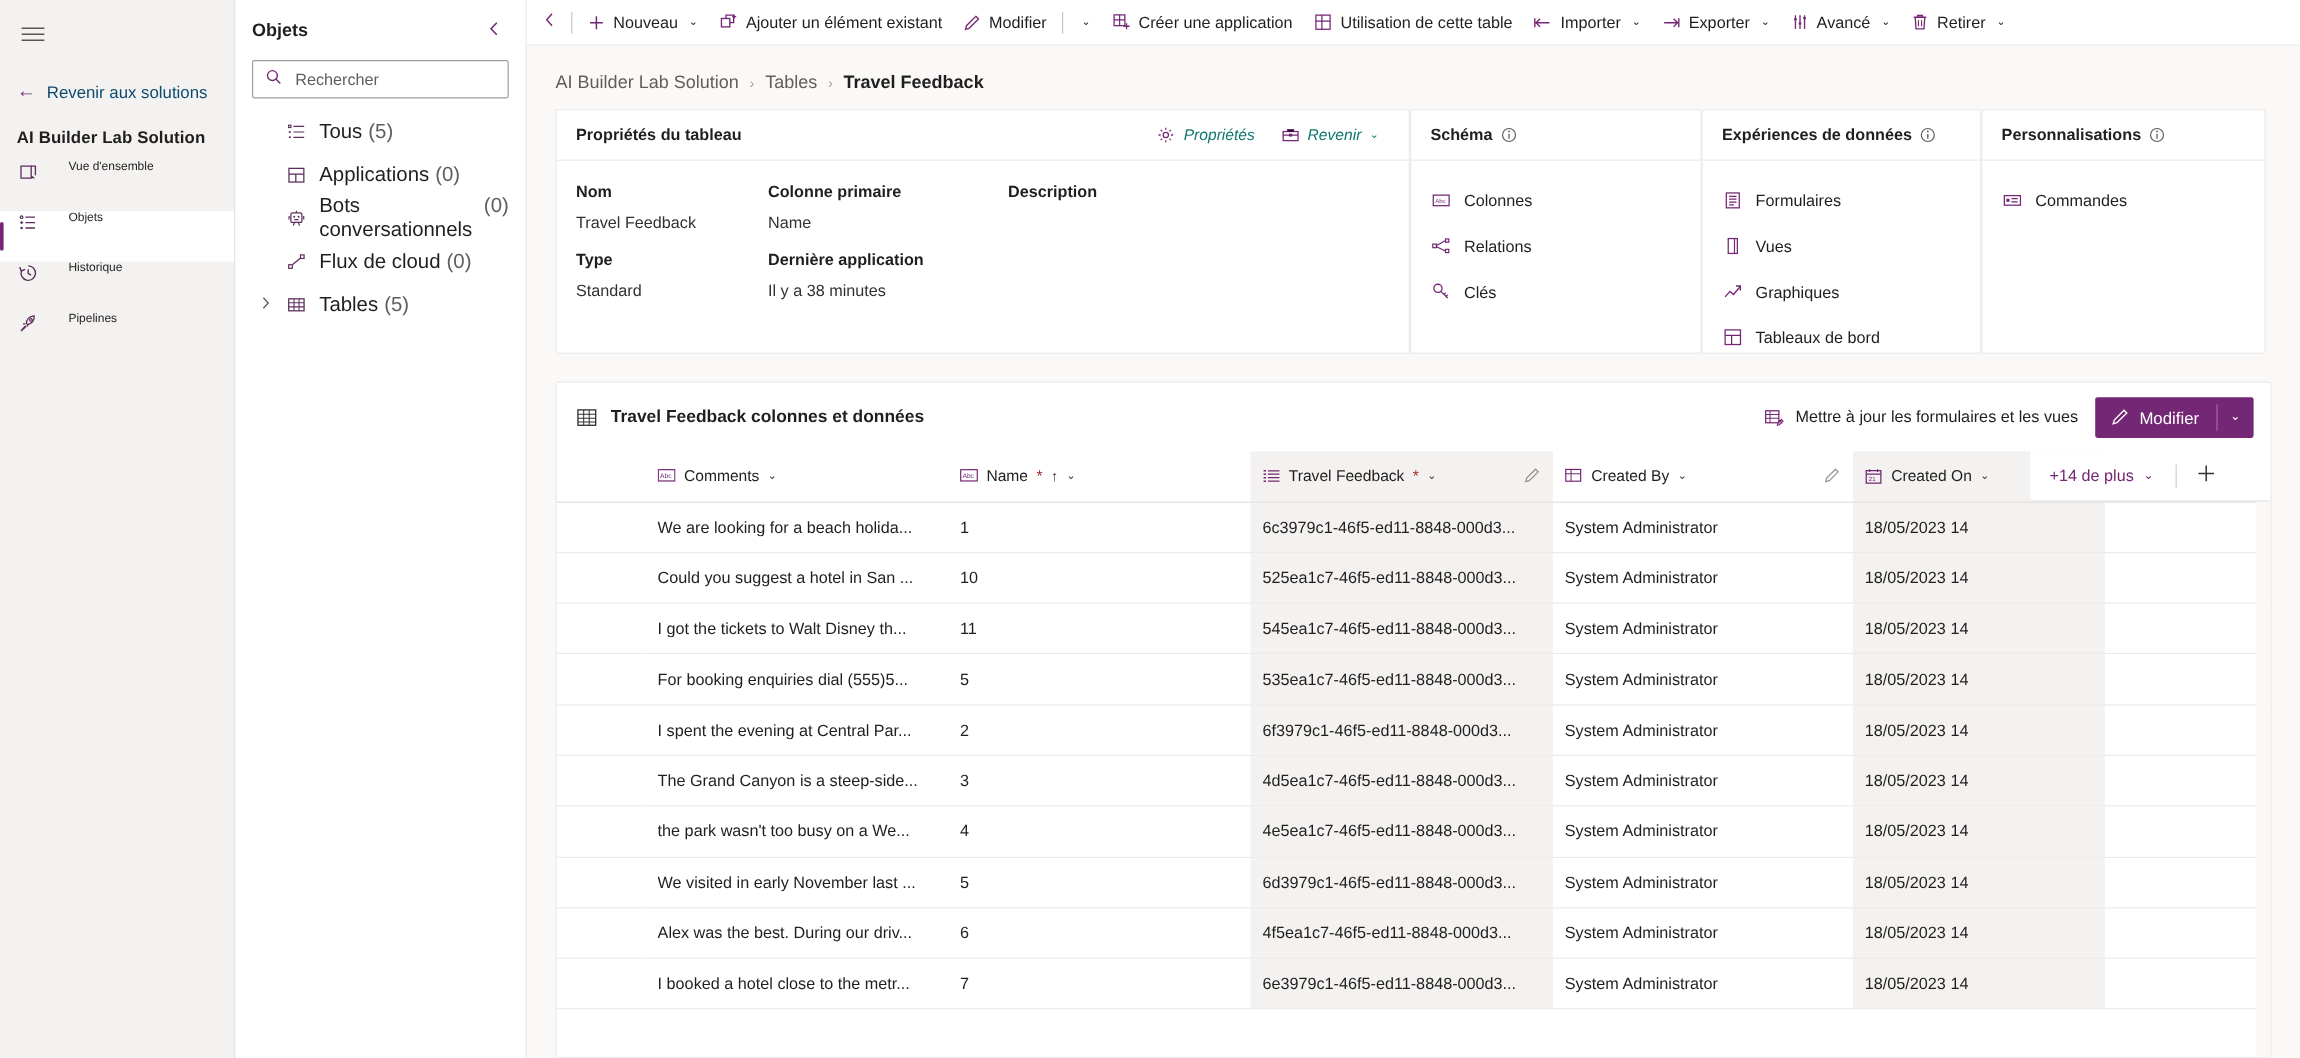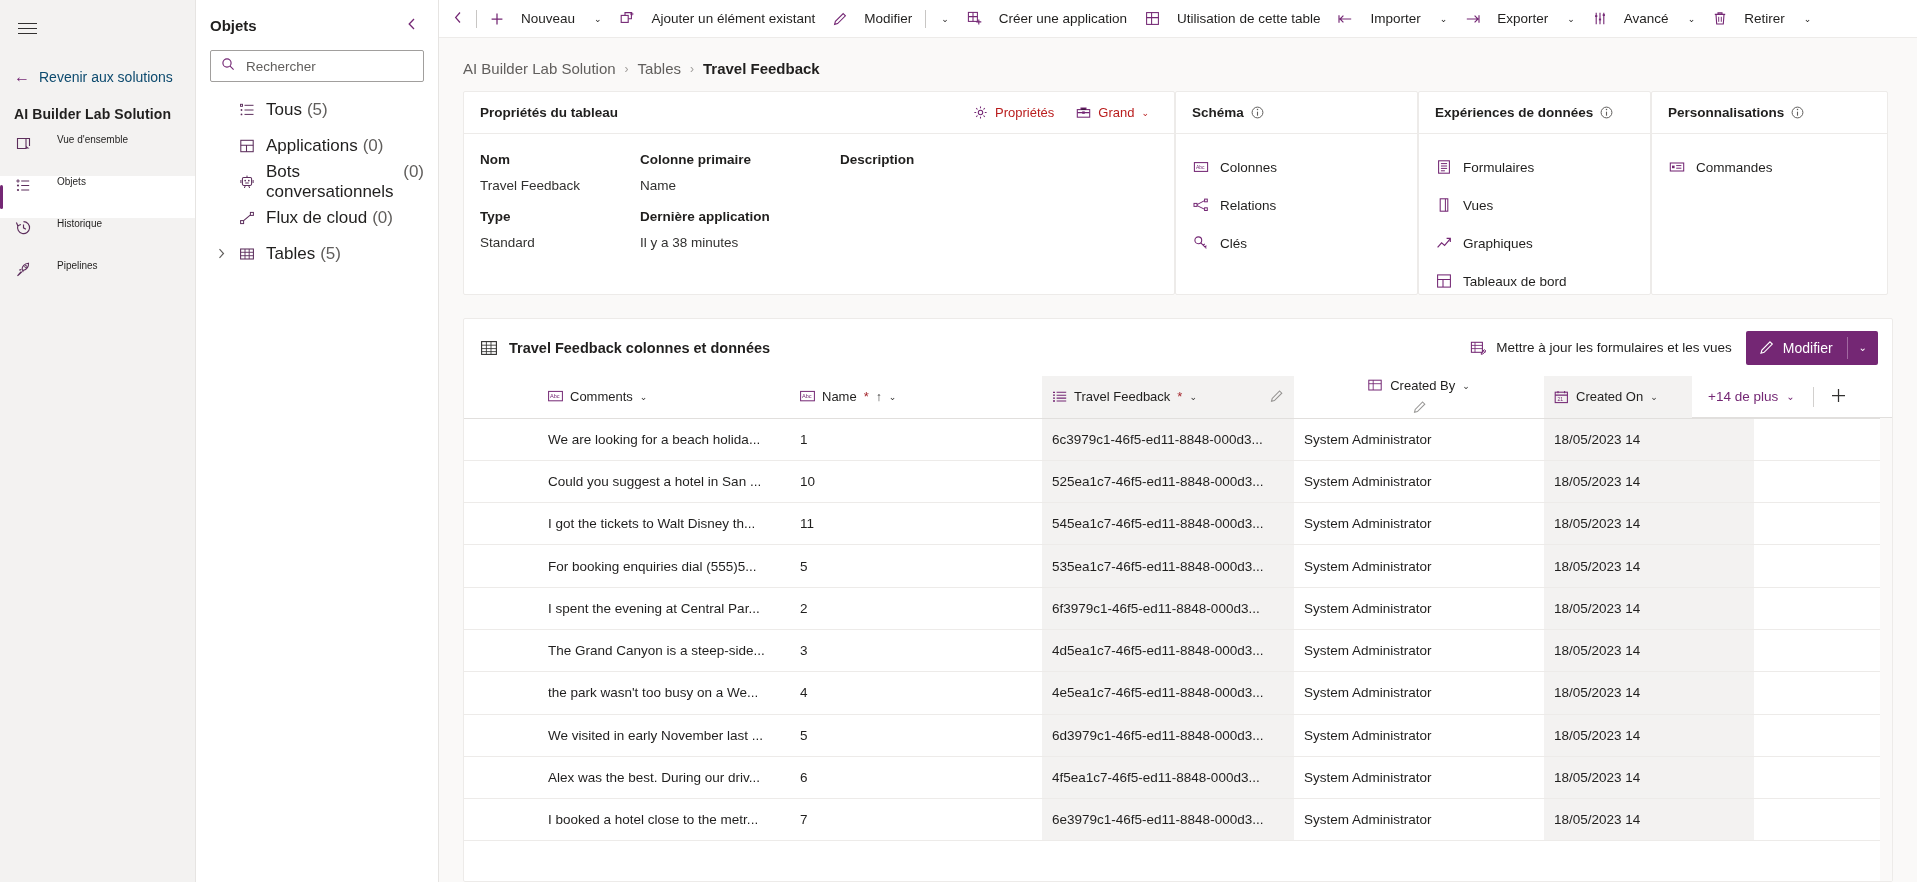--- a/index.html
+++ b/index.html
@@ -103,21 +103,21 @@
   
   .main { flex:1; height: 882px; display:flex; flex-direction:column; background:#faf9f8; min-width:0; }
 
   .cmdbar {
     height: 38px; min-height:38px; background:#fff;
     display:flex; align-items:center; gap: 0px;
     padding-left: 14px; border-bottom: 1px solid #edebe9;
     overflow:hidden;
   }
   .cmd {
-    display:flex; align-items:center; gap: 17px;
+    display:flex; align-items:center; gap: 7px;
     height: 30px; padding: 0 9px; font-size: 13.5px;
     color:#201f1e; cursor:pointer; white-space:nowrap;
   }
   .cmd .ic { color:#742774; display:flex; align-items:center; }
   .cmd .caret { color:#201f1e; font-size: 9px; margin-left:2px; }
   .cmd-sep { width:1px; height:18px; background:#c8c6c4; margin: 0 4px; }
 
   .crumbs {
     display:flex; align-items:center; gap: 9px;
     padding: 22px 0 14px 24px; font-size: 15px;
@@ -130,21 +130,21 @@
   .card { background:#fff; border:1px solid #edebe9; border-radius: 2px; }
   .card-head {
     display:flex; align-items:center; justify-content:space-between;
     height: 42px; padding: 0 16px; border-bottom: 1px solid #edebe9;
   }
   .card-title { font-size: 13.5px; font-weight: bold; color:#201f1e; display:flex; align-items:center; gap:7px; }
   .info-ic { color:#605e5c; display:inline-flex; }
   .card-head-actions { display:flex; align-items:center; gap: 4px; }
   .hbtn {
     display:flex; align-items:center; gap:7px; height:28px; padding:0 9px;
-    font-size:13px; color:#b91c1c; cursor:pointer;
+    font-size:13px; color:#0f766e; cursor:pointer;font-style:italic;
   }
   .hbtn .ic { color:#742774; display:flex; }
   .hbtn .caret { font-size:9px; }
 
   .card-a { width: 712px; height: 204px; }
   .props-grid { display:grid; grid-template-columns: 160px 200px 1fr; padding: 18px 16px 0 16px; row-gap: 0; }
   .props-grid .h { font-size: 13.5px; font-weight: bold; color:#201f1e; padding-bottom: 11px; }
   .props-grid .v { font-size: 13.5px; color:#323130; padding-bottom: 16px; }
 
   .card-b { width: 243px; height: 204px; }
@@ -517,21 +517,21 @@
               <span>Propriétés</span>
             </span>
             <span class="hbtn">
               <span class="ic">
                   <svg width="15" height="15" viewBox="0 0 15 15">
                     <rect x="1.3" y="4.6" width="12.4" height="7.6" fill="none" stroke="#742774" stroke-width="1.05"></rect>
                     <path d="M5 4.6V3.1h5v1.5M1.3 7.6h12.4" stroke="#742774" stroke-width="1.05"></path>
                     <rect x="6.2" y="6.4" width="2.6" height="2.4" fill="#742774"></rect>
                   </svg>
                 </span>
-              <span>Grand</span>
+              <span>Revenir</span>
               <span class="caret">⌄</span>
             </span>
           </span>
         </div>
         <div class="props-grid">
           <div class="h">Nom</div>
           <div class="h">Colonne primaire</div>
           <div class="h">Description</div>
           <div class="v">Travel Feedback</div>
           <div class="v">Name</div>
@@ -763,21 +763,21 @@
                     <span class="caret">⌄</span>
                   </span>
                   <span style="display:flex;opacity:.65;">
                     <svg width="15" height="15" viewBox="0 0 15 15">
                         <path d="M10.6 2l2.2 2.2-7.4 7.4-2.9.7.7-2.9z" fill="none" stroke="#605e5c" stroke-width="1.05"></path>
                       </svg>
                   </span>
                 </span>
               </th>
               <th>
-                <span class="th-inner" style="justify-content:space-between;flex-direction:column;">
+                <span class="th-inner" style="justify-content:space-between;">
                   <span class="th-inner">
                     <span class="ic">
                         <svg width="15" height="13" viewBox="0 0 15 13">
                           <rect x=".8" y="1.2" width="12.4" height="9.8" fill="none" stroke="#742774" stroke-width="1"></rect>
                           <path d="M.8 4.7h12.4M5.2 1.2v9.8" stroke="#742774" stroke-width=".85"></path>
                         </svg>
                       </span>
                     <span>Created By</span>
                     <span class="caret">⌄</span>
                   </span>

